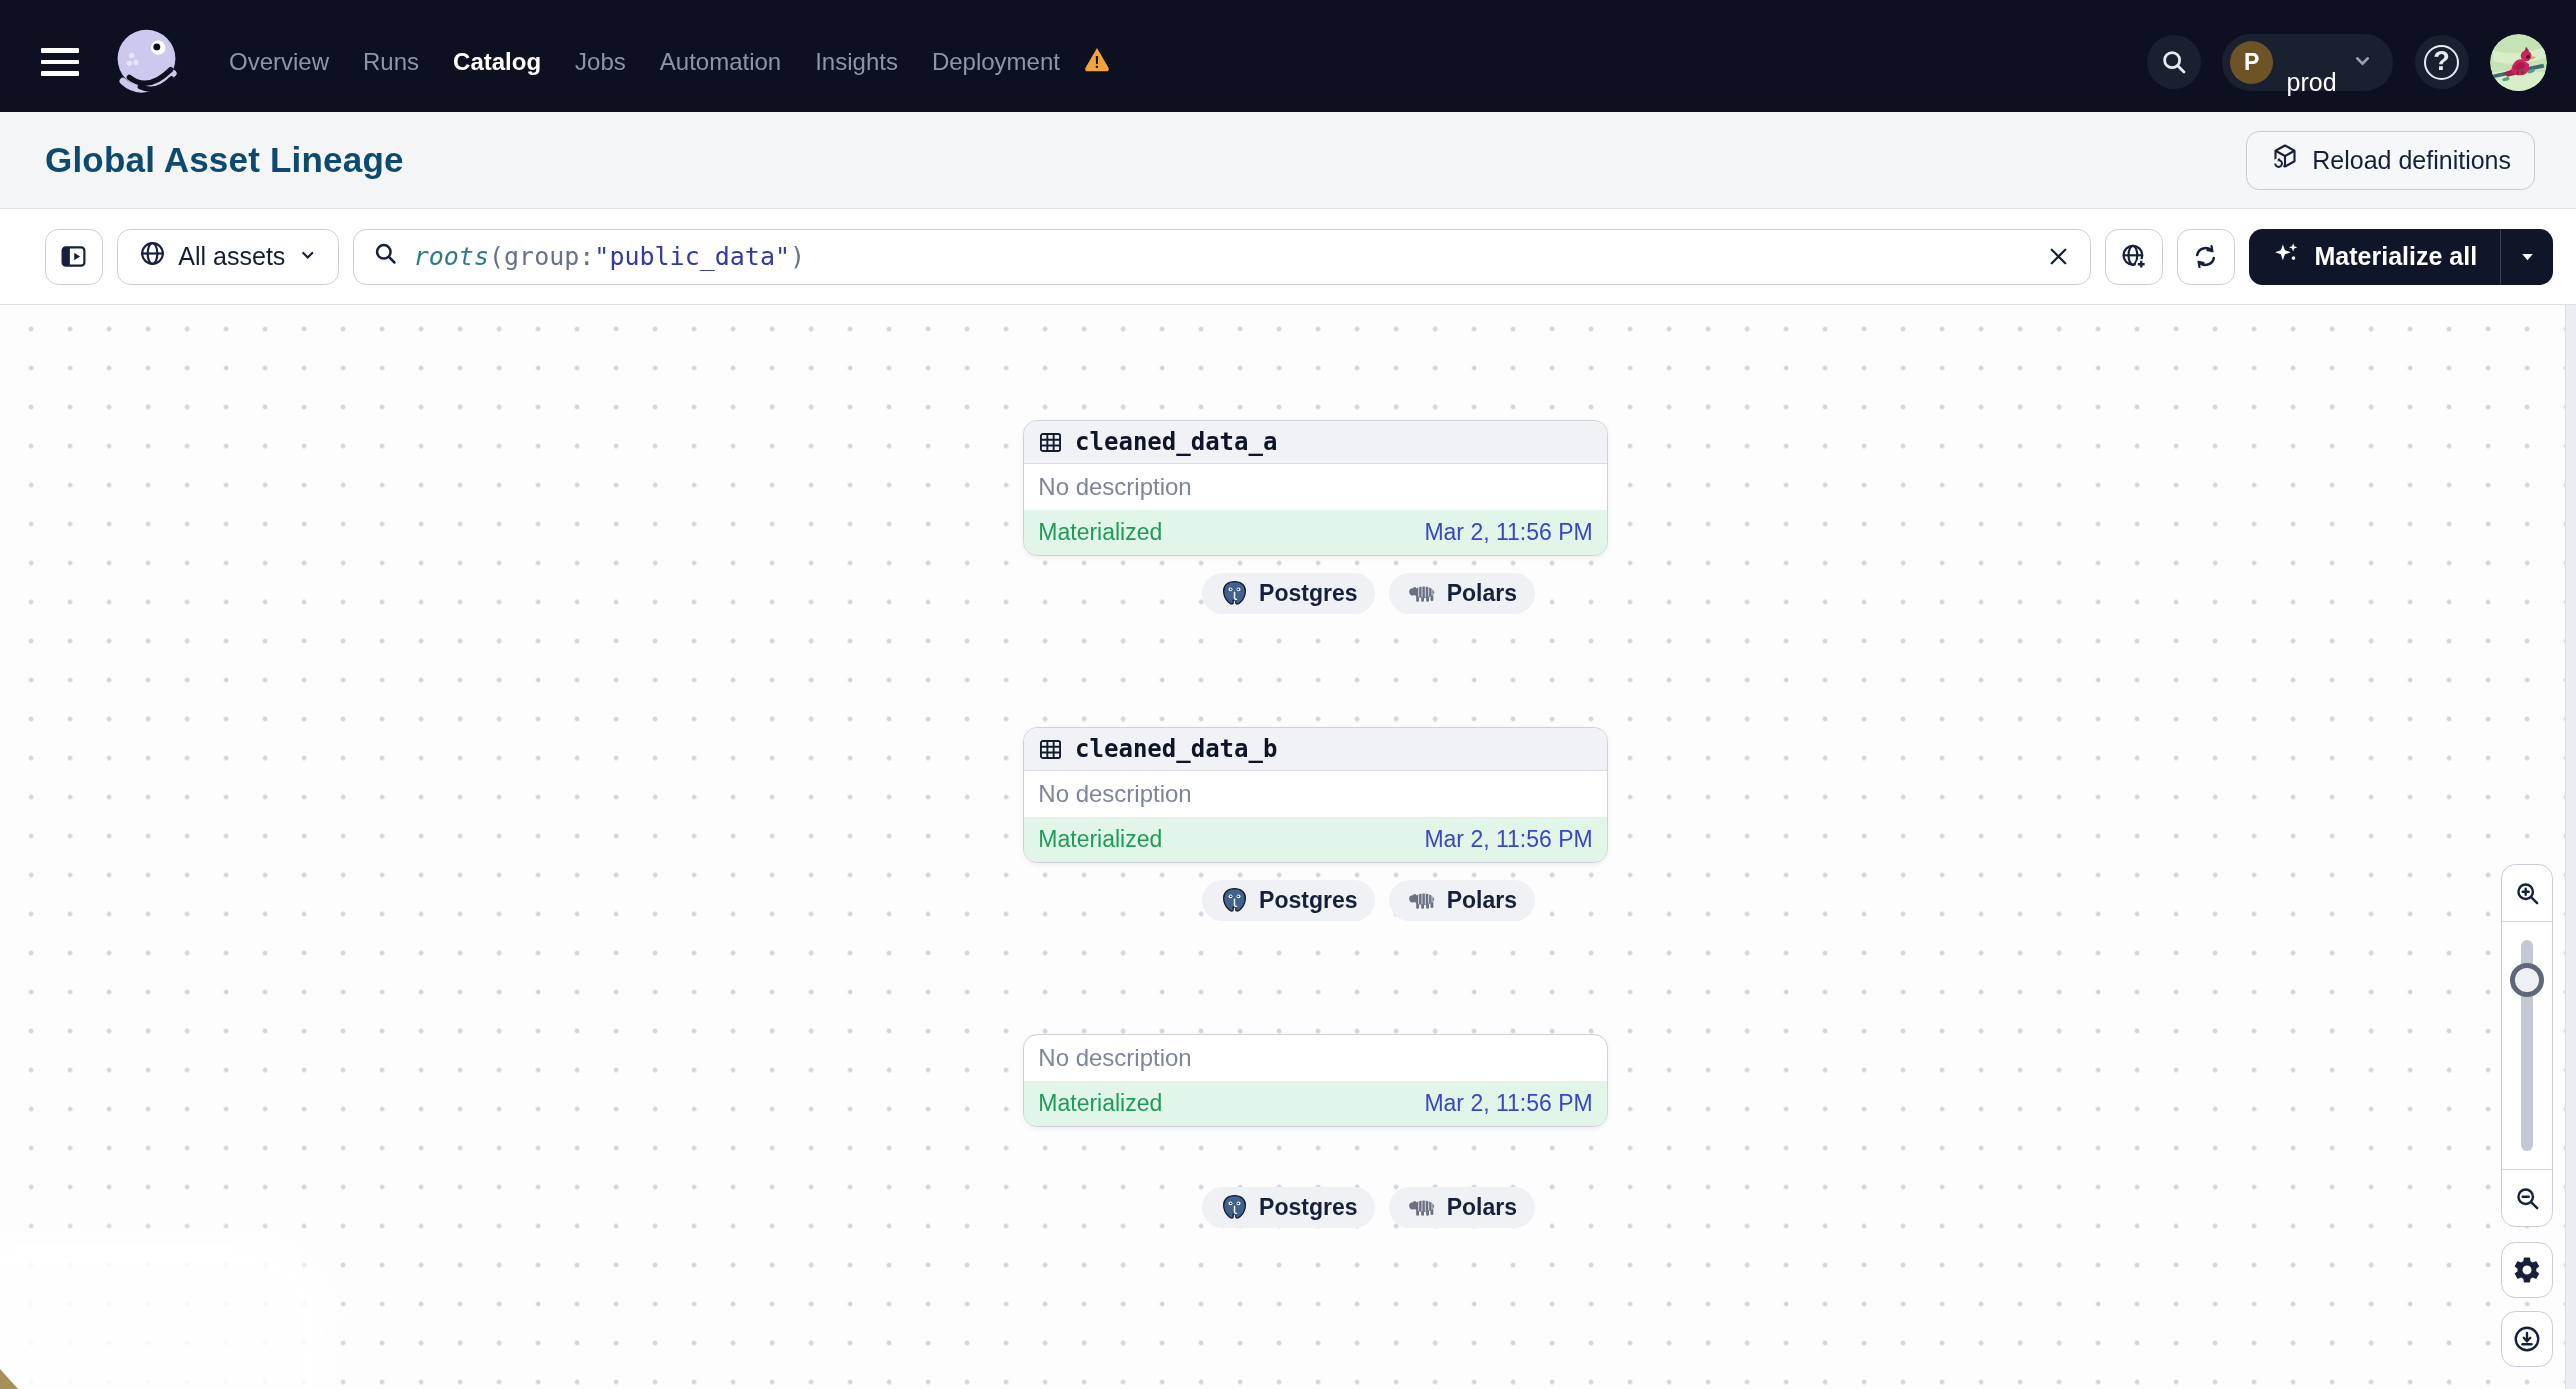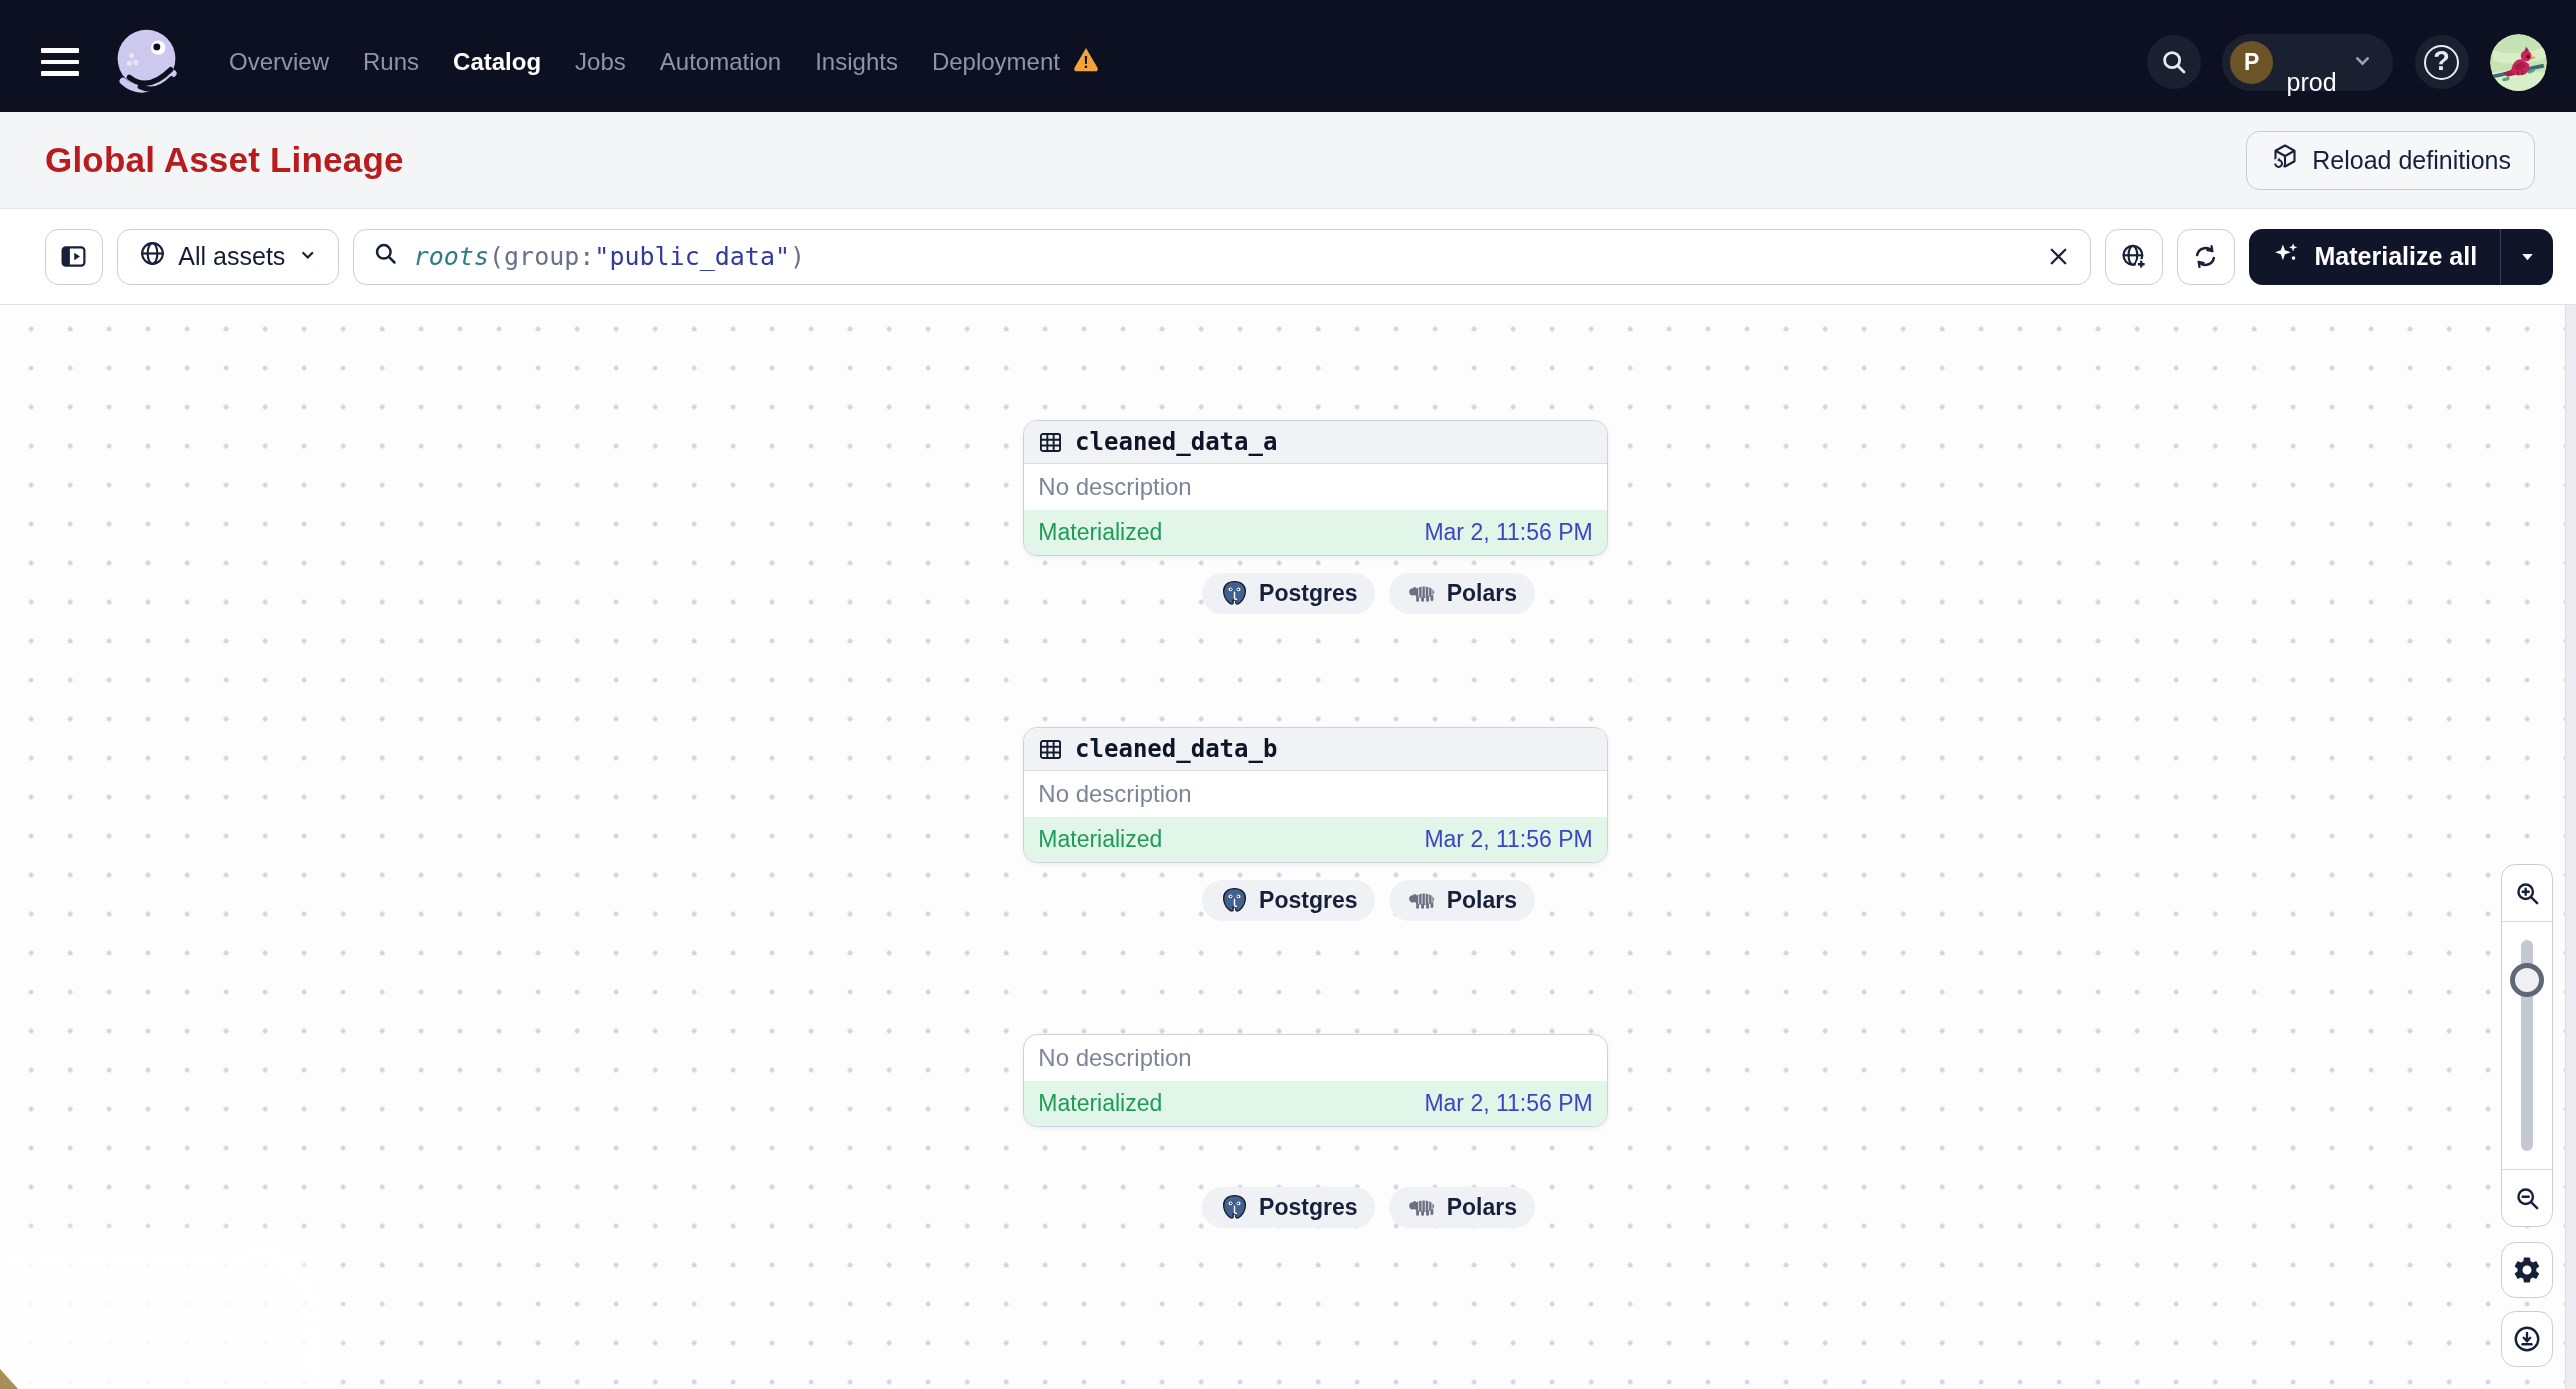--- a/index.html
+++ b/index.html
@@ -8,32 +8,32 @@
   button { font-family: inherit; cursor: pointer; }
 
   
   .topnav { height: 112px; background: #0d1020; display: flex; align-items: center; padding: 12px 29px 0 41px; }
   .hamburger { width: 41px; height: 32px; background: none; border: none; display: flex; flex-direction: column; justify-content: space-between; padding: 1.8px 0; }
   .hamburger span { display: block; height: 4.9px; width: 38px; background: #ffffff; border-radius: 0.9px; }
   .logo { width: 75px; height: 75px; margin-left: 27px; flex: 0 0 auto; }
   .nav-links { display: flex; align-items: center; gap: 34px; margin-left: 45px; font-size: 24px; color: #8d95aa; }
   .nav-link { text-decoration: none; color: inherit; }
   .nav-link.active { color: #ffffff; font-weight: 700; }
-  .nav-deploy { display: flex; align-items: center; gap: 11px; }
+  .nav-deploy { display: flex; align-items: center; gap: 22px; }
   .nav-right { margin-left: auto; display: flex; align-items: center; gap: 21.5px; }
   .icon-circle { width: 54px; height: 54px; border-radius: 50%; background: #1a2030; border: none; display: flex; align-items: center; justify-content: center; color: #e9ebf2; }
   .help-q { font-size: 27px; font-weight: 700; color: #e9ebf2; width: 35px; height: 35px; border: 2.7px solid #e9ebf2; border-radius: 50%; display: flex; align-items: center; justify-content: center; padding-bottom: 1.8px; }
   .env-pill { height: 57px; background: #1a2030; border: none; border-radius: 29px; display: flex; align-items: center; gap: 13.4px; padding: 0 18px 0 8px; }
   .env-avatar { width: 43px; height: 43px; border-radius: 50%; background: #6d5426; color: #fff; font-weight: 700; font-size: 23px; display: flex; align-items: center; justify-content: center; }
   .env-label { color: #ffffff; font-size: 25px; margin-top: 40px; }
   .user-avatar { width: 57px; height: 57px; border-radius: 50%; overflow: hidden; border: none; background: none; padding: 0; }
 
   
   .page-header { height: 97px; background: #f4f5f7; border-bottom: 0.9px solid #e1e3e9; display: flex; align-items: center; padding: 0 41px 0 45px; }
-  .page-title { font-size: 35px; font-weight: 700; color: #b91c1c; letter-spacing: 0.2px; }
+  .page-title { font-size: 35px; font-weight: 700; color: #0c4a6e; letter-spacing: 0.2px; }
   .reload-btn { margin-left: auto; height: 59px; border: 0.9px solid #c6cbd6; border-radius: 13.4px; background: #f6f7f9; display: flex; align-items: center; gap: 12.5px; padding: 0 23px; font-size: 25px; color: #16203a; }
 
   
   .toolbar { height: 96px; background: #ffffff; border-bottom: 0.9px solid #dfe1e7; display: flex; align-items: center; padding: 0 23px 0 45px; gap: 14.3px; }
   .tool-btn { height: 56px; border: 0.9px solid #c9cdd7; border-radius: 13.4px; background: #fff; display: flex; align-items: center; justify-content: center; gap: 11.6px; padding: 0 13.4px; font-size: 25px; color: #141d33; }
   .scope-btn { padding: 0 19.7px; }
   .search-box { flex: 1; height: 56px; border: 0.9px solid #c9cdd7; border-radius: 13.4px; background: #fff; display: flex; align-items: center; gap: 14.3px; padding: 0 18px; font-family: "DejaVu Sans Mono", monospace; font-size: 25px; }
   .q-fn { color: #2d7d87; font-style: italic; }
   .q-punct { color: #68718a; }
   .q-val { color: #333a9e; }

